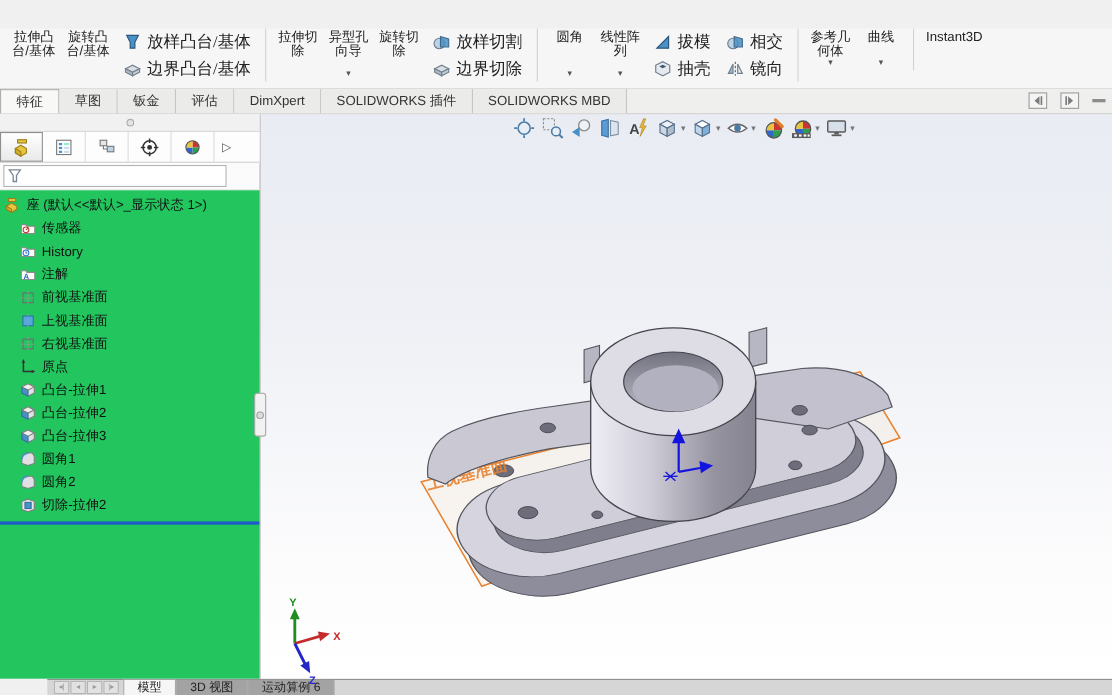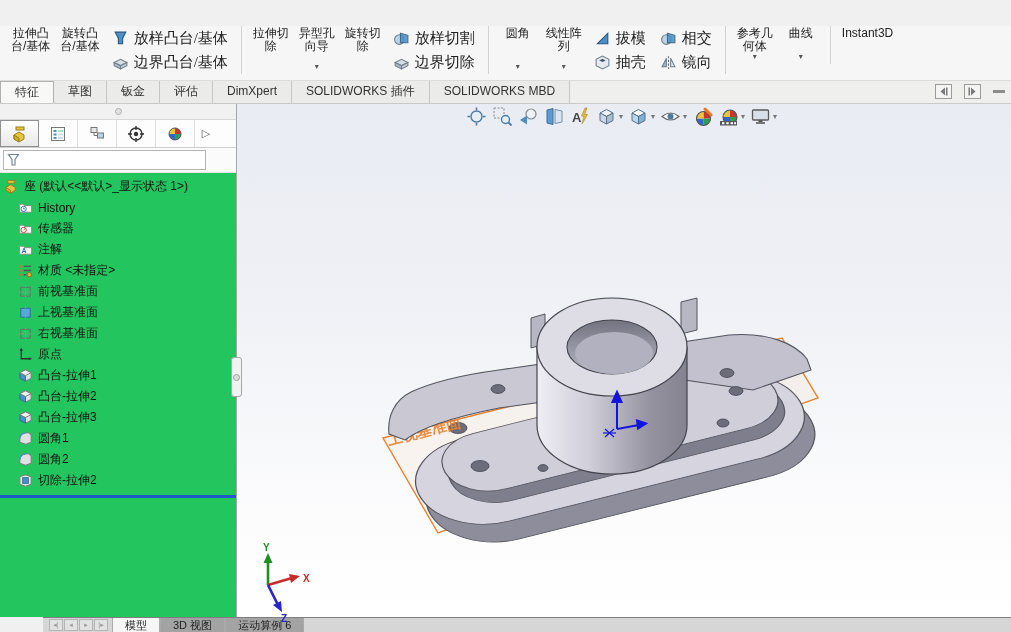--- a/index.html
+++ b/index.html
@@ -342,49 +342,39 @@
           <svg class="ti" viewBox="0 0 16 16">
               <polygon points="2,9 7,6 12,9 12,12 7,15 2,12" fill="#e8c53e" stroke="#9a7f1c"></polygon>
               <polygon points="2,9 7,12 7,15 2,12" fill="#d4ad28" stroke="#9a7f1c"></polygon>
               <rect x="4" y="1.5" width="7" height="3" fill="#e8c53e" stroke="#9a7f1c"></rect>
             </svg>
           <span class="tlabel">座 (默认&lt;&lt;默认&gt;_显示状态 1&gt;)</span>
         </div>
         <div class="trow child">
           <svg class="ti" viewBox="0 0 16 16">
               <use href="#s-folder"></use>
+              <circle cx="6" cy="9.5" r="2.8" fill="#fff" stroke="#c03a2b"></circle>
+              <path d="M6 9.5 L7.8 8" stroke="#c03a2b" fill="none"></path>
+            </svg>
+          <span class="tlabel">传感器</span>
+        </div>
+        <div class="trow child">
+          <svg class="ti" viewBox="0 0 16 16">
+              <use href="#s-folder"></use>
               <circle cx="6" cy="9.5" r="2.8" fill="#fff" stroke="#2a6fd4"></circle>
               <path d="M6 8 V9.5 H7.3" stroke="#2a6fd4" fill="none"></path>
             </svg>
           <span class="tlabel">History</span>
         </div>
         <div class="trow child">
           <svg class="ti" viewBox="0 0 16 16">
               <use href="#s-folder"></use>
-              <circle cx="6" cy="9.5" r="2.8" fill="#fff" stroke="#c03a2b"></circle>
-              <path d="M6 9.5 L7.8 8" stroke="#c03a2b" fill="none"></path>
-            </svg>
-          <span class="tlabel">传感器</span>
-        </div>
-        <div class="trow child">
-          <svg class="ti" viewBox="0 0 16 16">
-              <use href="#s-folder"></use>
               <text x="3.6" y="12" font-size="7.5" font-weight="bold" fill="#2a6fd4" font-family="'Liberation Sans',sans-serif">A</text>
             </svg>
           <span class="tlabel">注解</span>
-        </div>
-        <div class="trow child">
-          <svg class="ti" viewBox="0 0 16 16">
-              <circle cx="3" cy="3.5" r="1.6" fill="#c7763a"></circle>
-              <circle cx="3" cy="8" r="1.6" fill="#c7763a"></circle>
-              <circle cx="3" cy="12.5" r="1.6" fill="#c7763a"></circle>
-              <path d="M6 3.5 H14 M6 8 H14 M6 12.5 H9" stroke="#555" stroke-width="1.4"></path>
-              <circle cx="12" cy="12.5" r="2.4" fill="#e8b23e" stroke="#8a6a12"></circle>
-            </svg>
-          <span class="tlabel">材质 &lt;未指定&gt;</span>
         </div>
         <div class="trow child">
           <svg class="ti" viewBox="0 0 16 16">
               <use href="#s-plane"></use>
             </svg>
           <span class="tlabel">前视基准面</span>
         </div>
         <div class="trow child">
           <svg class="ti" viewBox="0 0 16 16">
               <use href="#s-plane-sel"></use>

